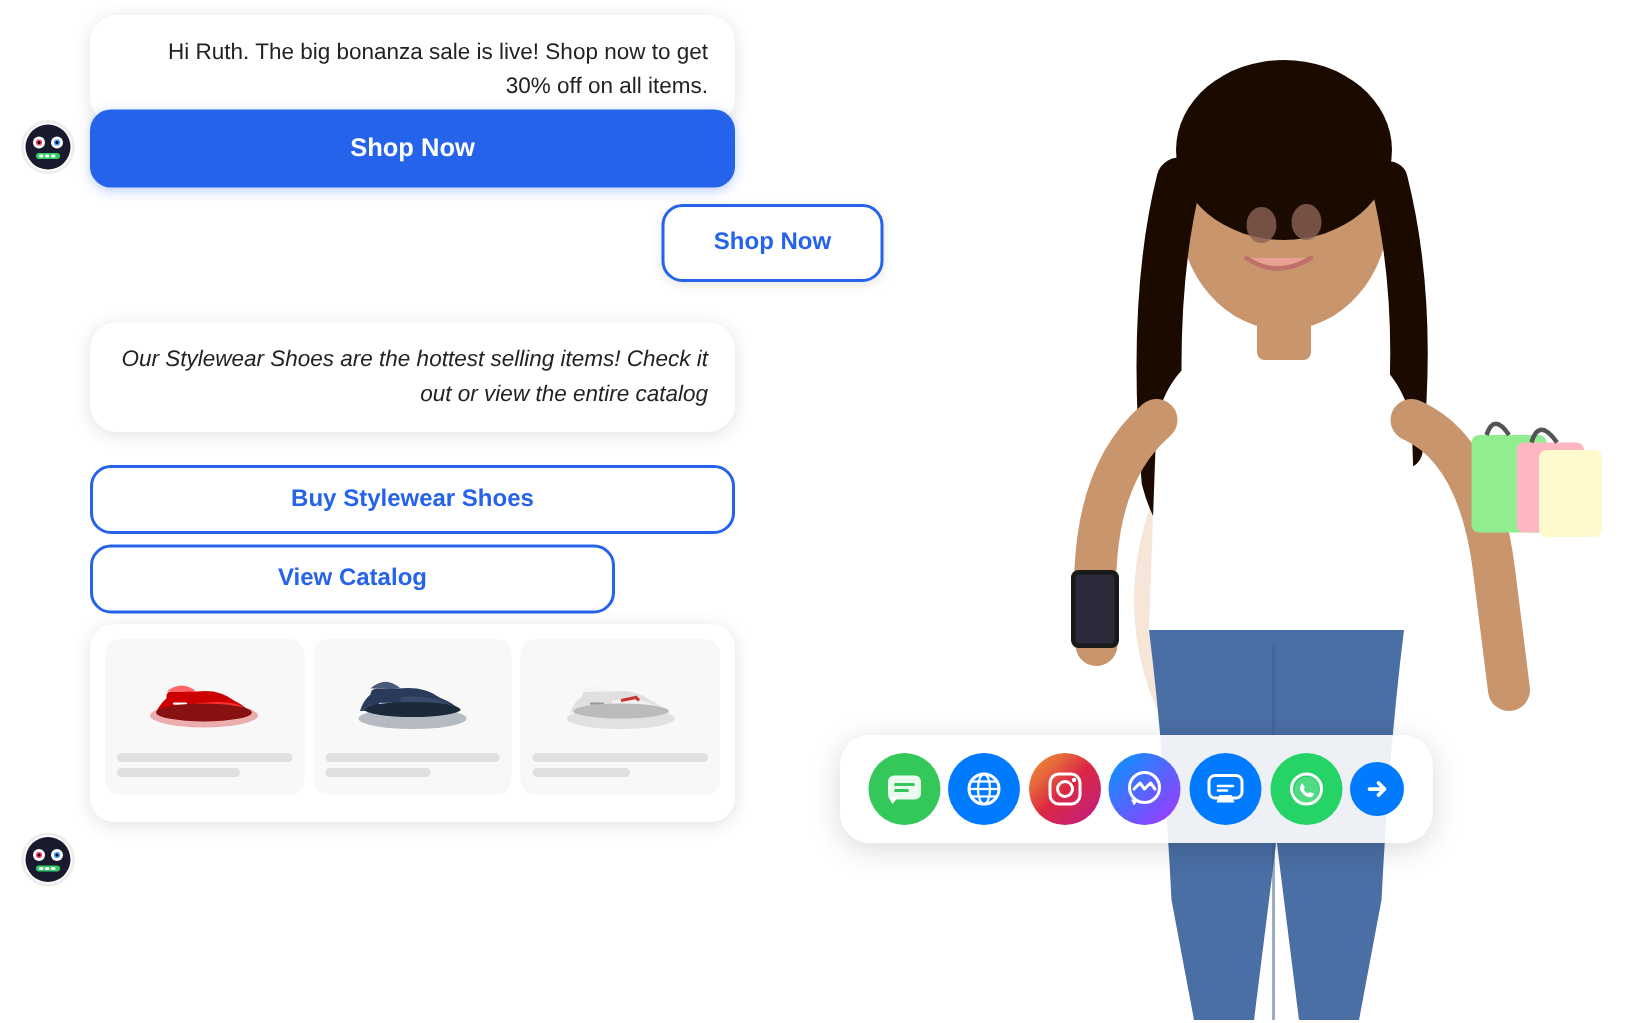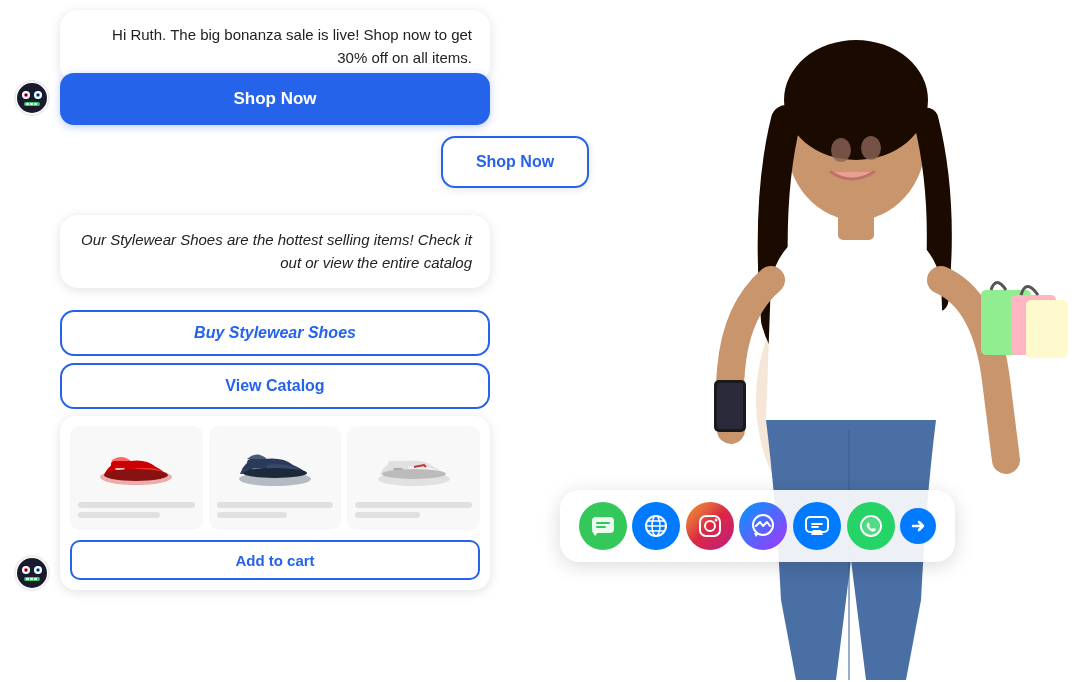--- a/index.html
+++ b/index.html
@@ -104,28 +104,27 @@
       top: 310px;
       width: 430px;
       height: 46px;
       background: #fff;
       color: #2563EB;
       border: 2px solid #2563EB;
       border-radius: 14px;
       font-size: 16px;
       font-weight: 600;
       cursor: pointer;
-      font-style: italic;
     }
 
     .btn-view-catalog {
       position: absolute;
       left: 60px;
       top: 363px;
-      width: 430px;
+      width: 350px;
       height: 46px;
       background: #fff;
       color: #2563EB;
       border: 2px solid #2563EB;
       border-radius: 14px;
       font-size: 16px;
       font-weight: 600;
       cursor: pointer;
     }
 
@@ -345,21 +344,20 @@
           <path d="M40 28 L50 26 L52 28" stroke="#cc3333" stroke-width="2" fill="none"></path>
           <ellipse cx="40" cy="35" rx="32" ry="5" fill="#bbb"></ellipse>
         </svg>
       </div>
       <div class="shoe-lines">
         <div class="shoe-line" style="width:100%"></div>
         <div class="shoe-line" style="width:55%"></div>
       </div>
     </div>
   </div>
-  <button class="btn-add-to-cart">Add to cart</button>
 </div>
 
 <div class="bot-avatar bot-avatar-bottom">
   <svg class="robot-face" viewBox="0 0 32 32" xmlns="http://www.w3.org/2000/svg">
     <circle cx="16" cy="16" r="15" fill="#1a1a2e"></circle>
     <circle cx="10" cy="13" r="4" fill="white"></circle>
     <circle cx="22" cy="13" r="4" fill="white"></circle>
     <circle cx="10" cy="13" r="2" fill="#ff3366"></circle>
     <circle cx="22" cy="13" r="2" fill="#3399ff"></circle>
     <circle cx="10" cy="13" r="1" fill="black"></circle>

